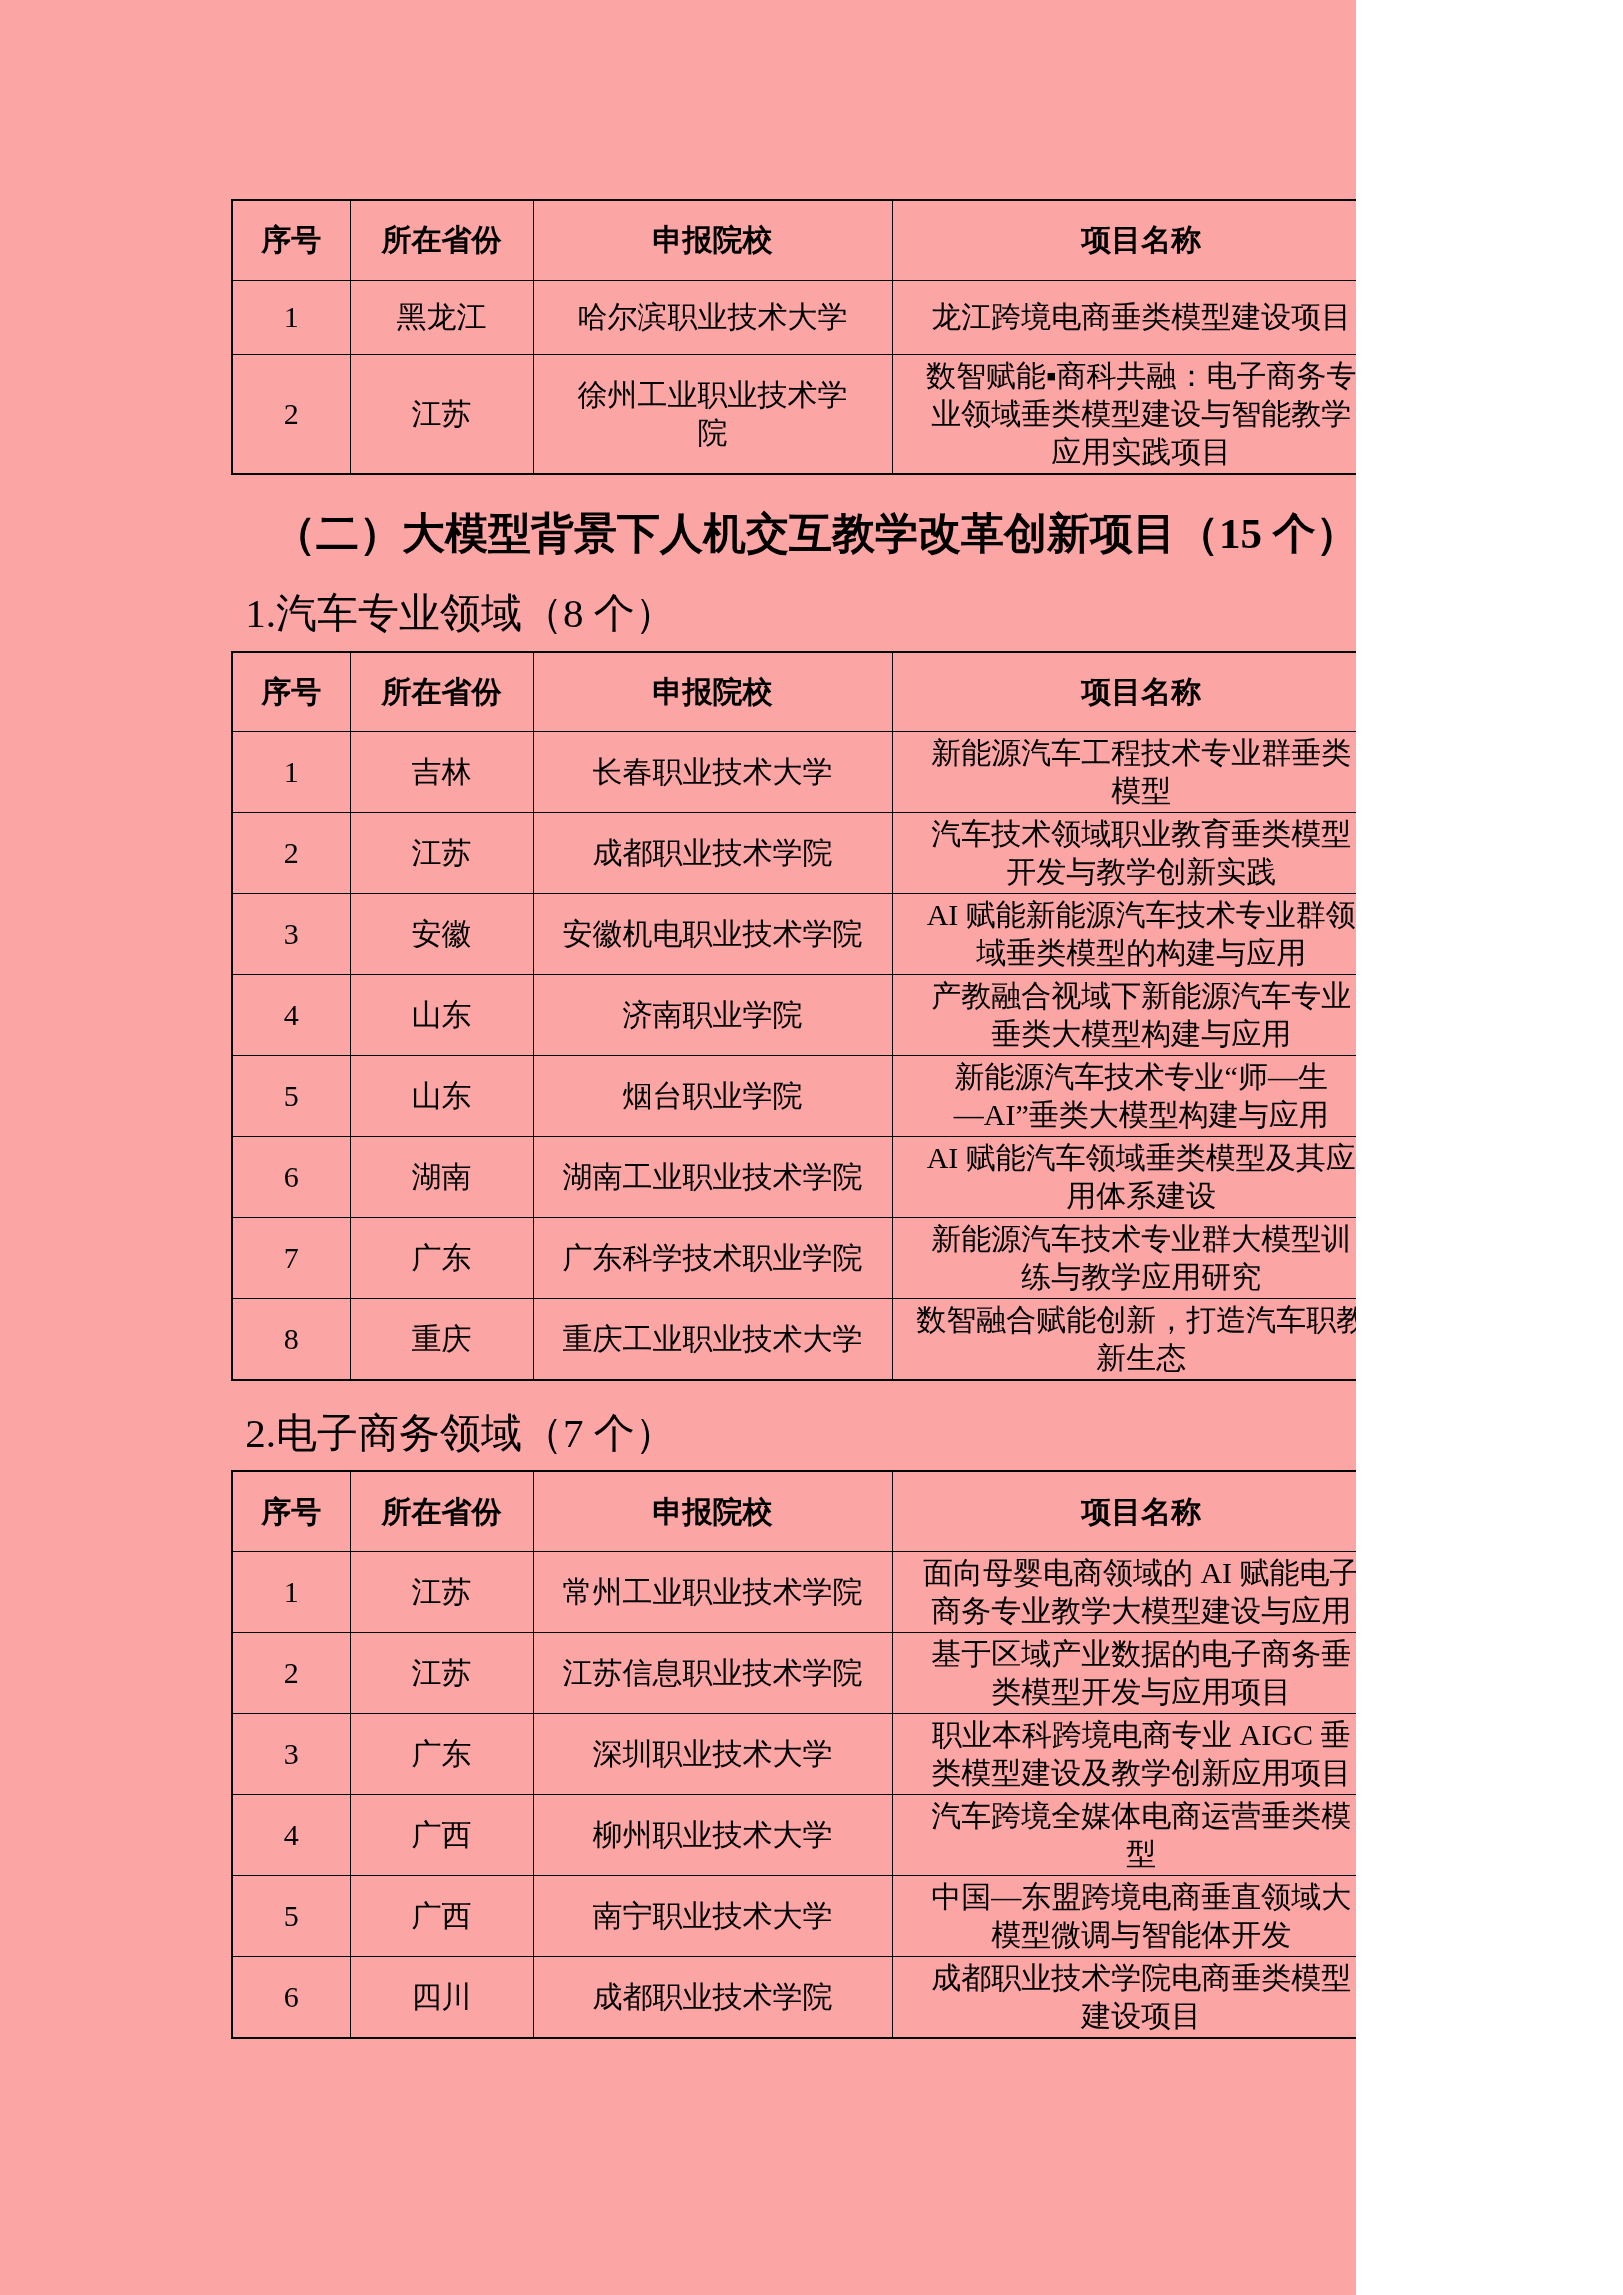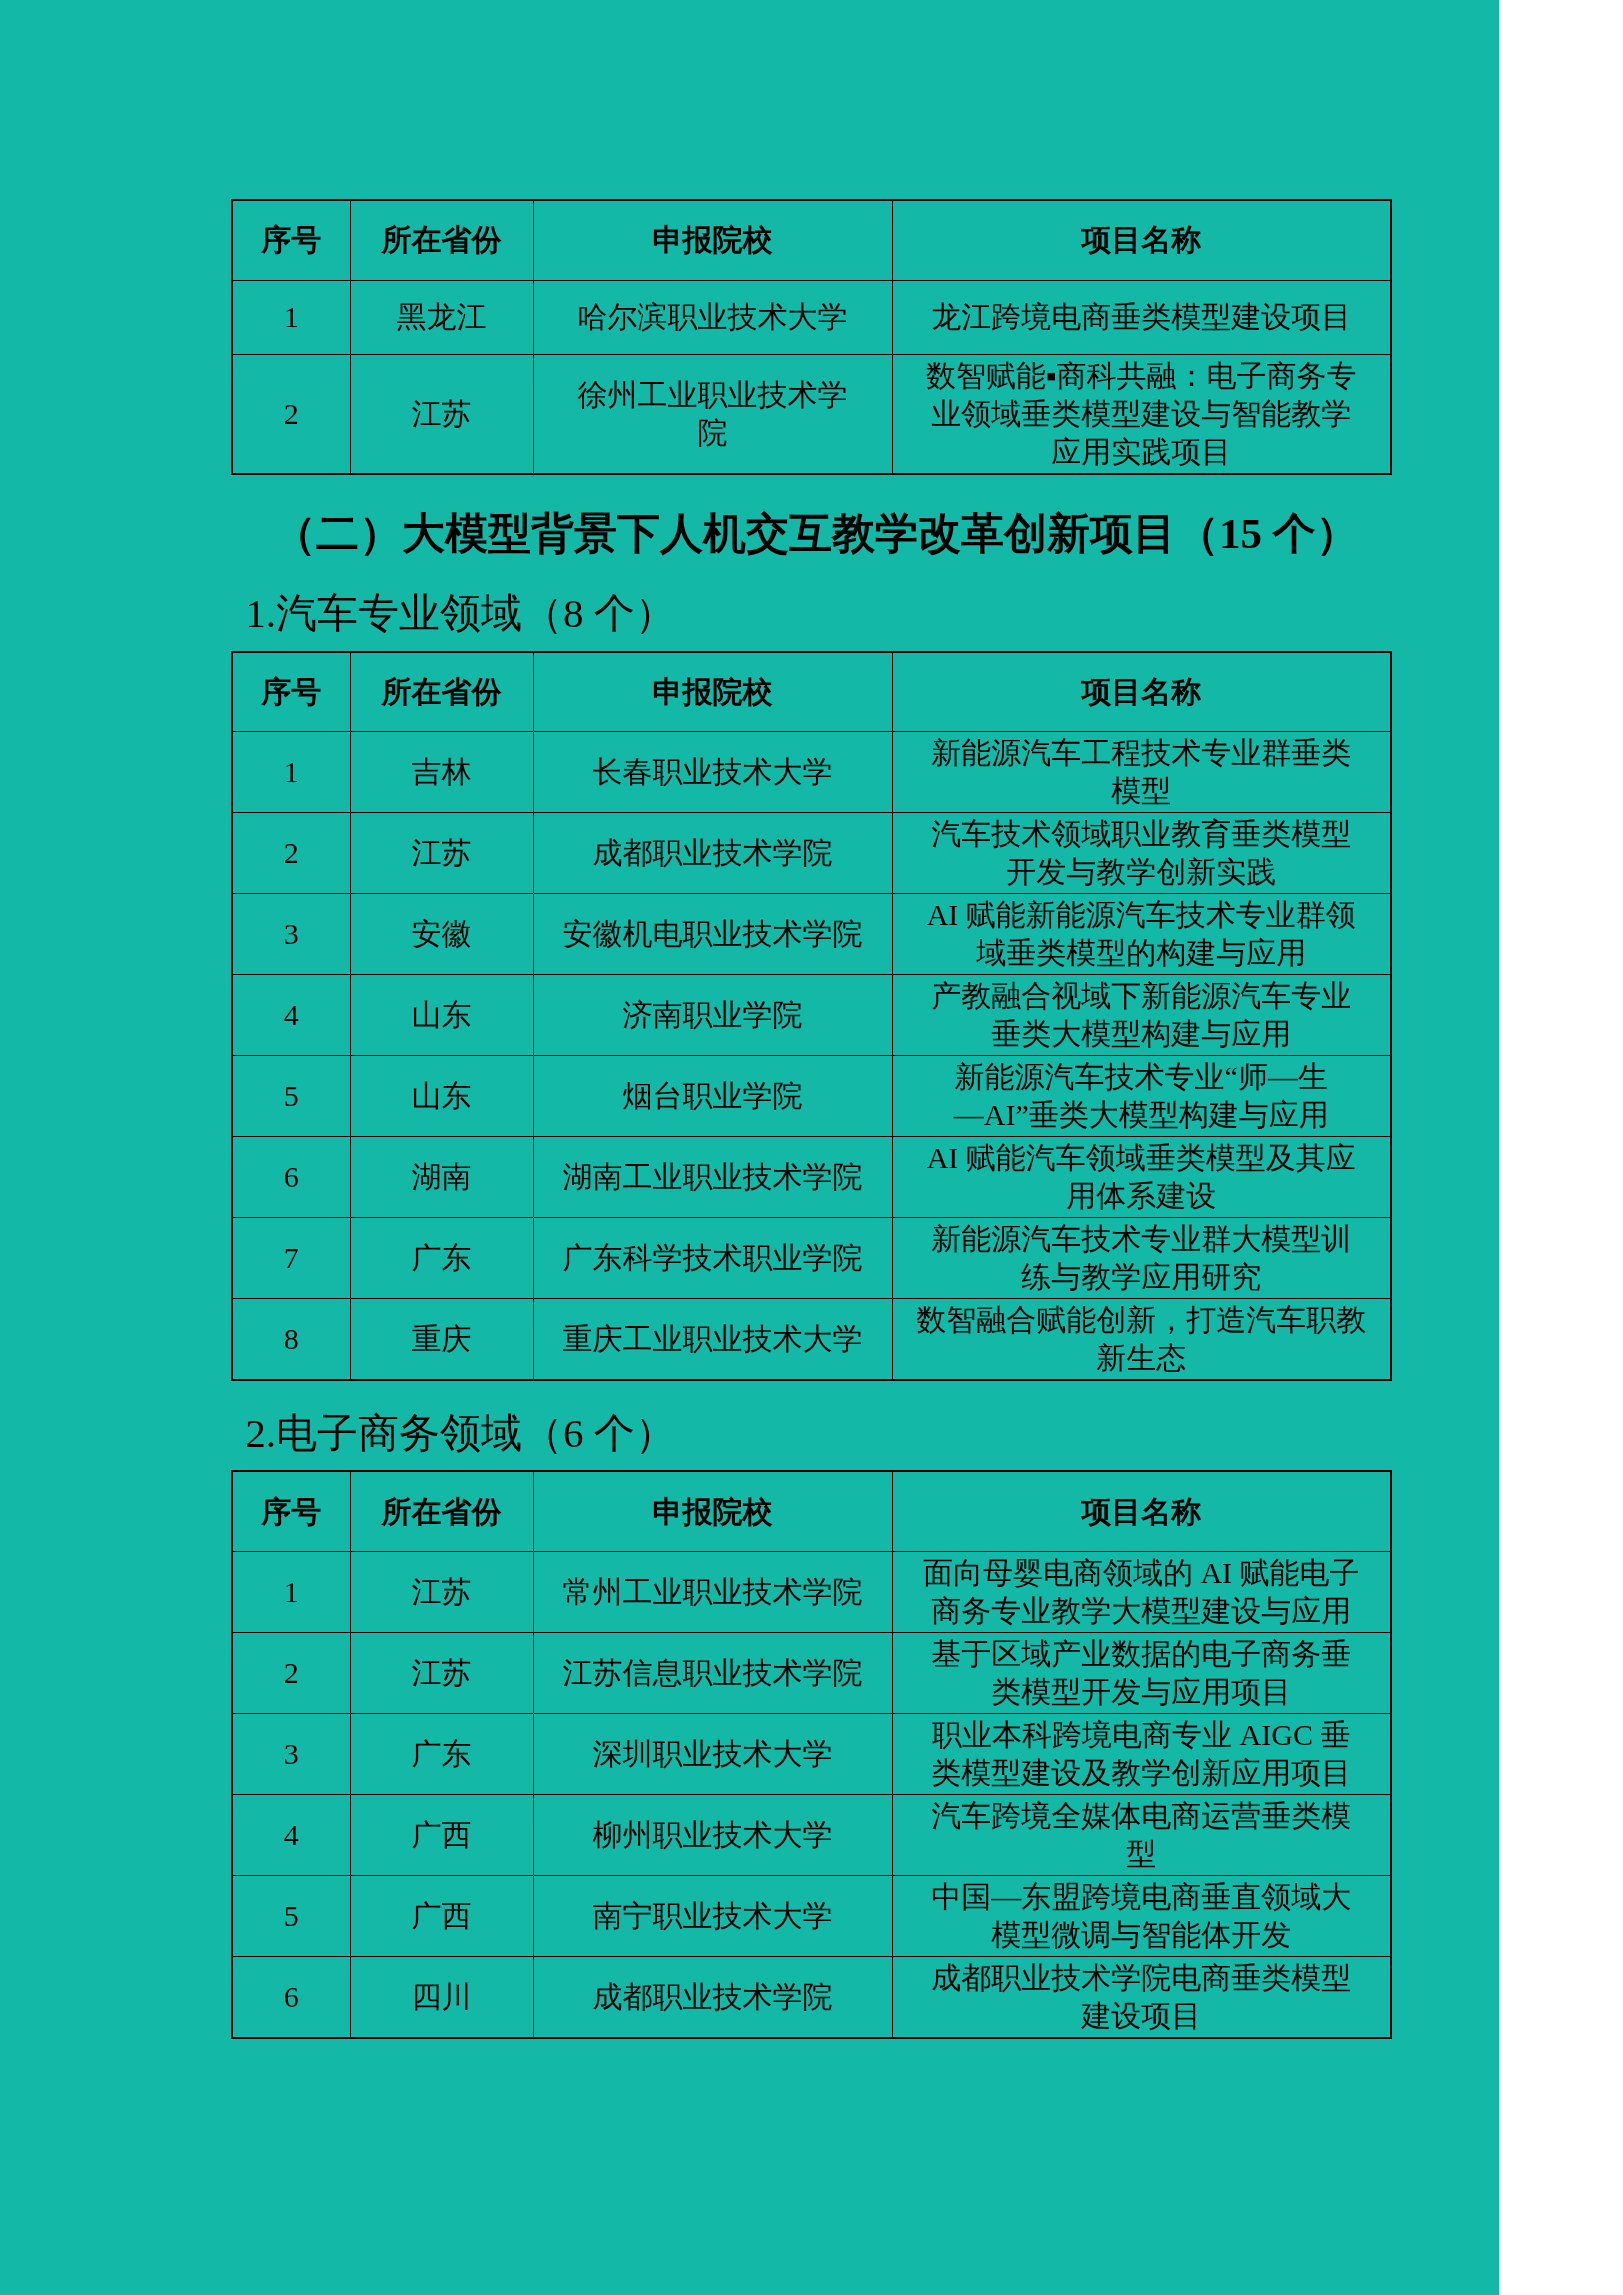--- a/index.html
+++ b/index.html
@@ -1,20 +1,20 @@
 <!DOCTYPE html>
 <html style="font-size:8.2px"><head>
 <meta charset="utf-8">
 <style>
   html, body { margin: 0; padding: 0; background: #ffffff; }
   .page {
     position: relative;
-    width: 1499px;
+    width: 1356px;
     min-height: 2295px;
-    background: #14b8a6;
+    background: #fca5a5;
     color: #000000;
     box-sizing: border-box;
     padding-top: 199px;
     font-family: "Liberation Serif", "DejaVu Serif", serif;
     overflow: hidden;
   }
   .content { width: 1158px; margin-left: 231px; }
 
   table.doc-table {
     border-collapse: collapse;
@@ -170,21 +170,21 @@
         <tr>
           <td class="cell-no">8</td>
           <td class="cell-province">重庆</td>
           <td class="cell-school">重庆工业职业技术大学</td>
           <td class="cell-project">数智融合赋能创新，打造汽车职教
 新生态</td>
         </tr>
       </tbody>
     </table>
 
-    <div class="subsection-heading">2.电子商务领域（6 个）</div>
+    <div class="subsection-heading">2.电子商务领域（7 个）</div>
 
     <table class="doc-table t3">
       <colgroup>
         <col style="width:118px">
           <col style="width:183px">
           <col style="width:359px">
           <col style="width:499px">
       </colgroup>
       <thead>
         <tr>

